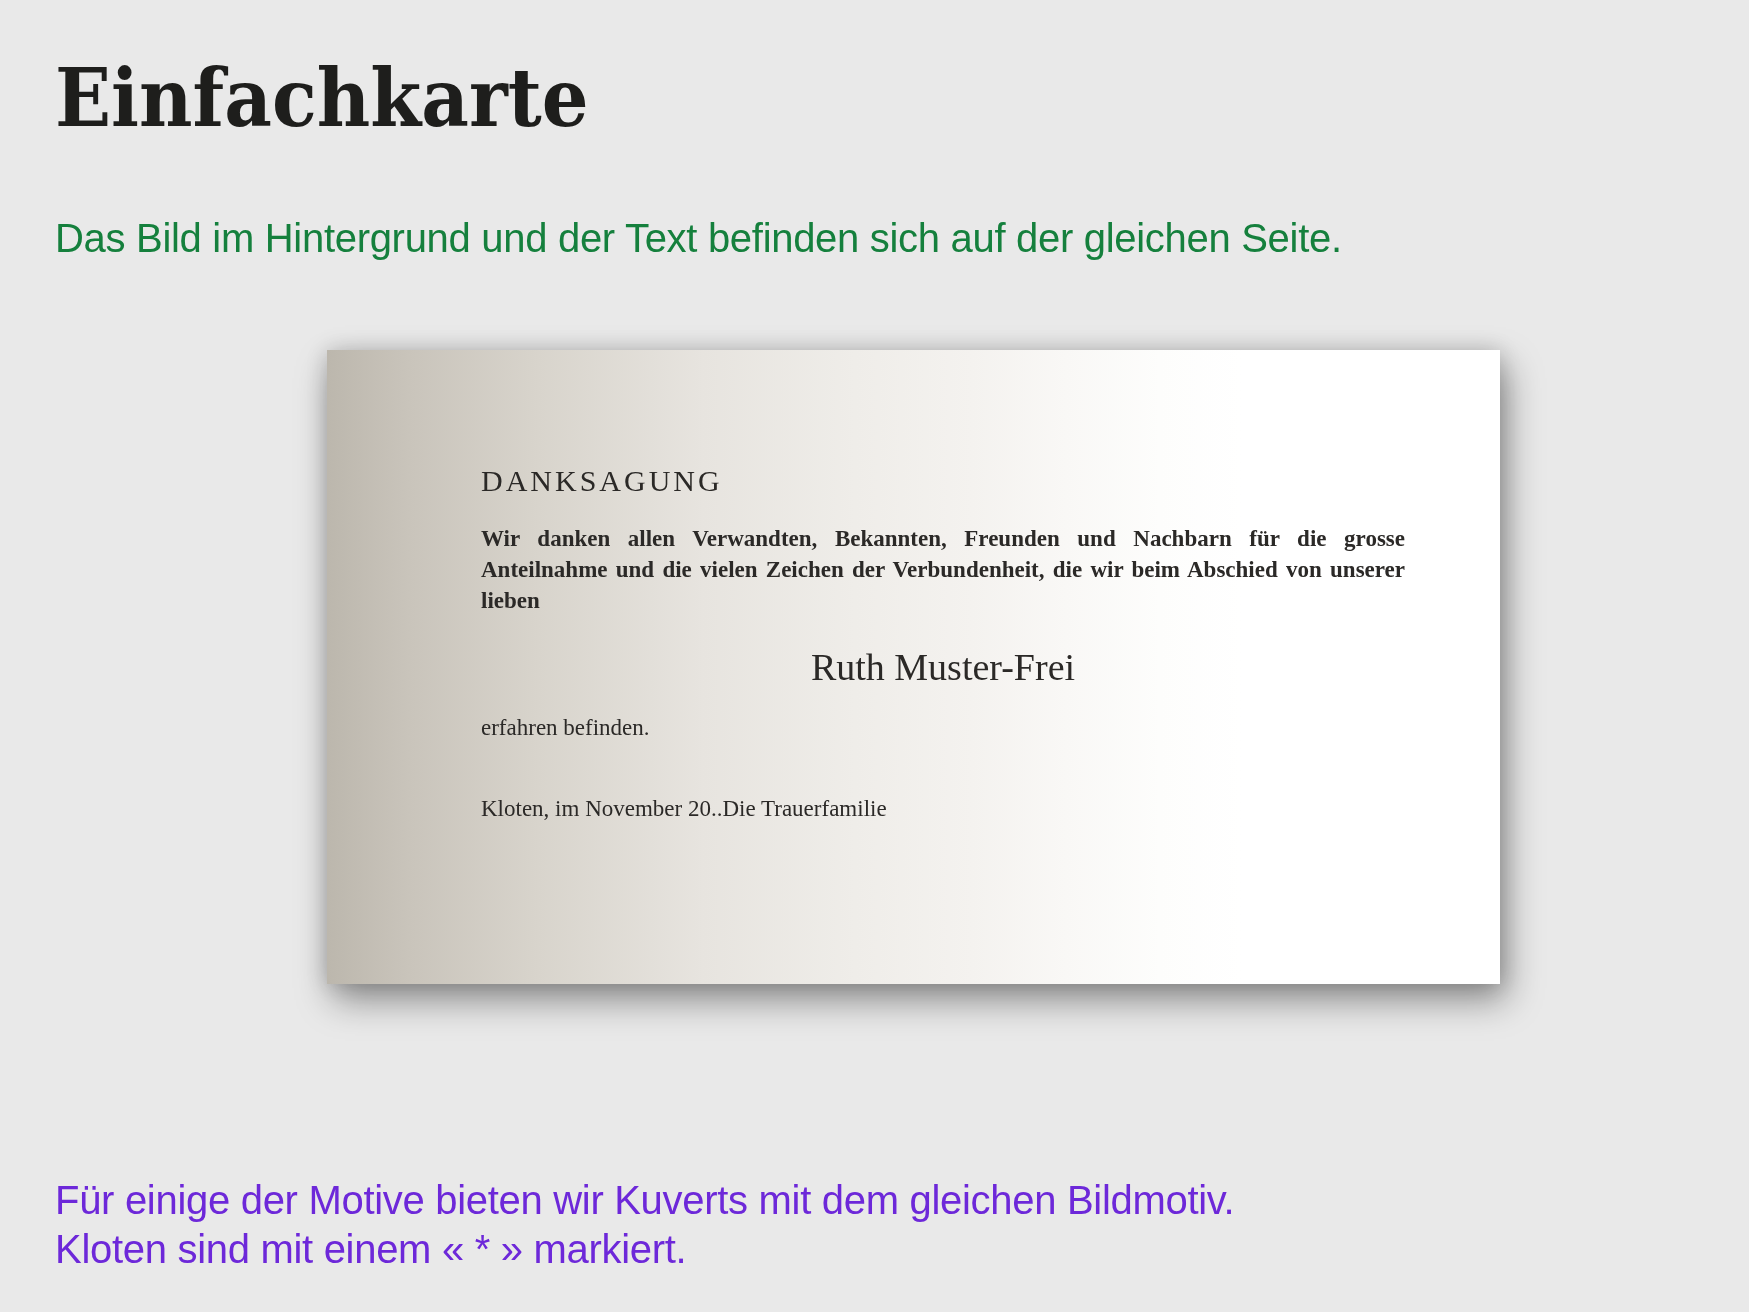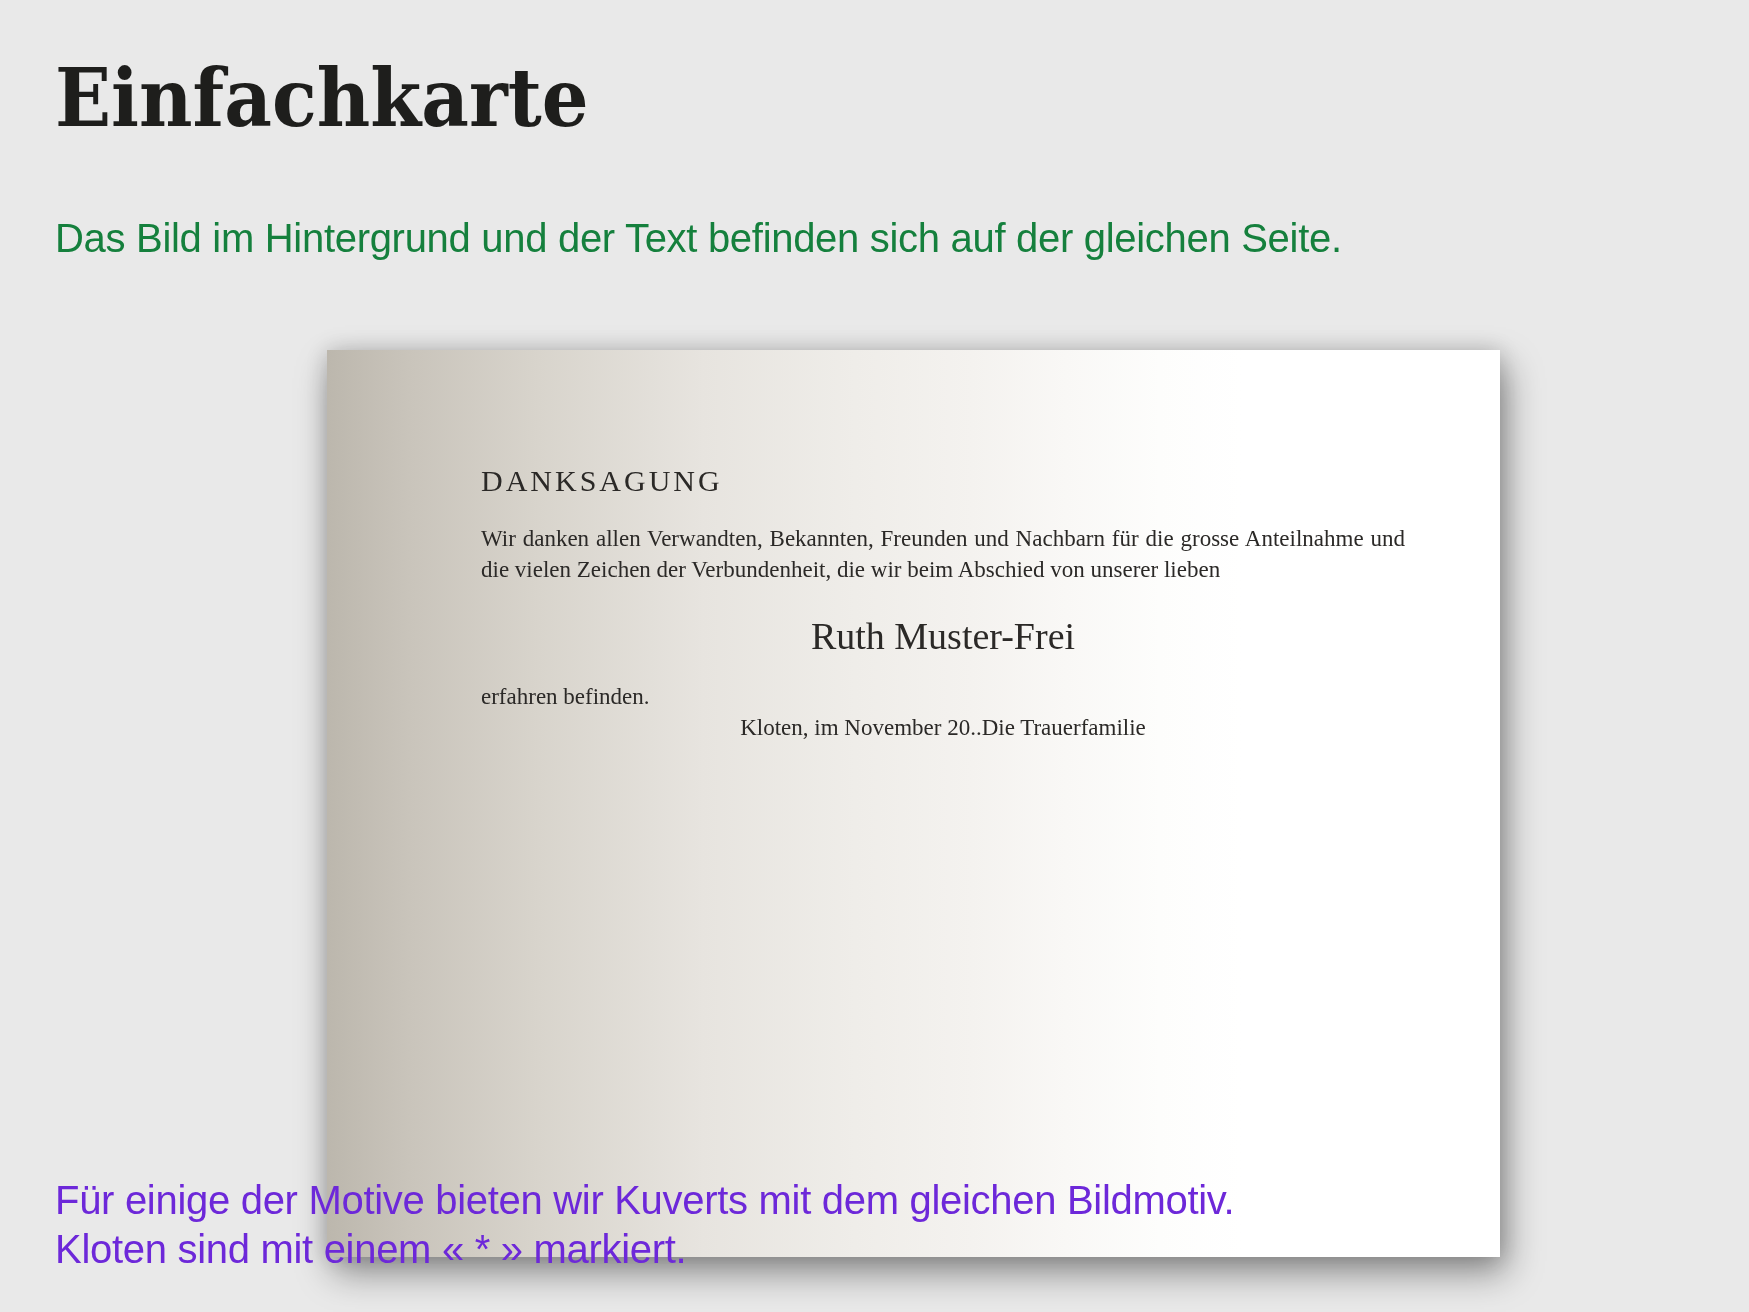--- a/index.html
+++ b/index.html
@@ -34,56 +34,57 @@
     letter-spacing: -0.3px;
     color: #15803d;
     white-space: nowrap;
   }
 
   .card {
     position: absolute;
     left: 327px;
     top: 350px;
     width: 1173px;
-    height: 907px;
+    height: 634px;
     background: linear-gradient(90deg,
       #bcb7ad 0%, #c9c4bb 7%, #d8d4cc 18%, #e7e4df 32%,
       #efede9 45%, #f4f2ef 55%, #f9f8f6 63%, #fdfdfc 71%,
       #ffffff 78%, #ffffff 100%);
     box-shadow: 0 0 20px rgba(0,0,0,0.16), 6px 16px 34px rgba(0,0,0,0.40);
     padding: 113px 95px 0 154px;
     font-family: "Liberation Serif", serif;
     font-size: 23px;
     line-height: 31px;
     color: #2b2927;
   }
 
   .card-heading {
     font-size: 30px;
     line-height: 36px;
     letter-spacing: 3px;
     margin-bottom: 24px;
   }
 
   .card p { margin-top: 17px; }
-  .card p.justified { text-align: justify; }
+  .card p.justified { text-align: justify; font-weight: bold; }
   .card p.first { margin-top: 0; }
 
   .deceased-name {
     font-size: 38px;
     line-height: 46px;
     font-weight: 400;
     text-align: center;
     margin-top: 28px;
     margin-bottom: 22px;
   }
 
   .card-bottom-row {
     display: flex;
-    justify-content: center;
+    justify-content: flex-start;
+    margin-top: 50px;
   }
 
   .page-footer {
     position: absolute;
     left: 55px;
     top: 1176px;
     font-size: 40px;
     line-height: 49px;
     letter-spacing: -0.3px;
     color: #6d28d9;

